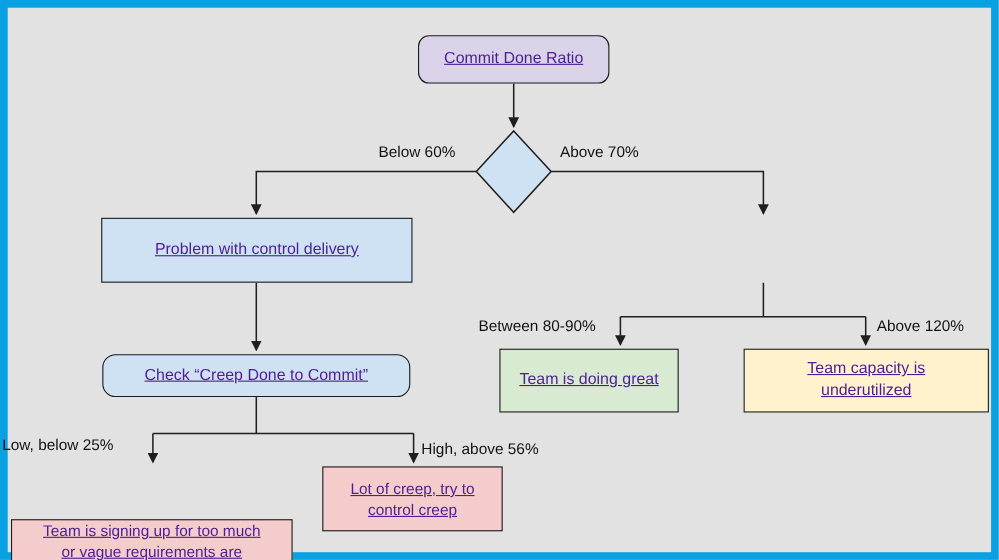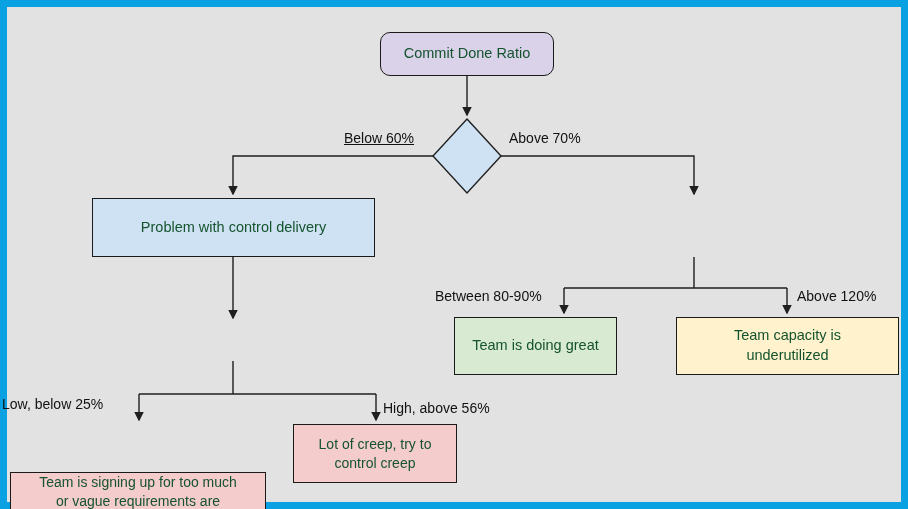--- a/index.html
+++ b/index.html
@@ -30,21 +30,22 @@
     position: absolute;
     box-sizing: border-box;
     border: 1.5px solid #1a1a1a;
     display: flex;
     align-items: center;
     justify-content: center;
     text-align: center;
     white-space: pre-line;
     font-size: 14.5px;
     line-height: 1.35;
-    color: #14532d;
+    color: #4c1d95;
+    text-decoration: underline;
   }
   .rounded { border-radius: 10px; }
   .fill-purple { background: #d9d2e9; }
   .fill-blue   { background: #cfe2f3; }
   .fill-green  { background: #d9ead3; }
   .fill-yellow { background: #fff2cc; }
   .fill-pink   { background: #f4cccc; }
 
   #node-start        { left: 380px; top: 32px;  width: 174px; height: 44px; }
   #node-problem      { left: 92px;  top: 198px; width: 283px; height: 59px; }
@@ -54,21 +55,21 @@
   #node-lot-creep    { left: 293px; top: 424px; width: 164px; height: 59px; font-size: 14px; }
   #node-doing-great  { left: 454px; top: 317px; width: 163px; height: 58px; }
   #node-underutilized{ left: 676px; top: 317px; width: 223px; height: 58px; }
 
   .edge-label {
     position: absolute;
     font-size: 14px;
     color: #111111;
     white-space: nowrap;
   }
-  #label-below-60   { left: 344px; top: 130px; text-decoration: underline; }
+  #label-below-60   { left: 344px; top: 130px; }
   #label-above-70   { left: 509px; top: 130px; }
   #label-low-25     { left: 2px;  top: 396px; }
   #label-high-40    { left: 383px; top: 400px; }
   #label-between-80 { left: 435px; top: 288px; }
   #label-above-120  { left: 797px; top: 288px; }
 
   svg .connector { stroke: #1f1f1f; stroke-width: 1.4; fill: none; }
   svg .diamond   { fill: #cfe2f3; stroke: #1f1f1f; stroke-width: 1.4; }
 </style>
 </head>
@@ -103,20 +104,21 @@
     <path class="connector" d="M564,288 L787,288"></path>
     <path class="connector" d="M564,288 L564,313" marker-end="url(#arrow)"></path>
     <path class="connector" d="M787,288 L787,313" marker-end="url(#arrow)"></path>
   </svg>
 
   <div id="node-start" class="node rounded fill-purple">Commit Done Ratio</div>
 
   <div id="node-problem" class="node fill-blue">Problem with control delivery</div>
 
 
+  <div id="node-check-creep" class="node fill-blue">Check “Creep Done to Commit”</div>
 
   <div id="node-too-much" class="node fill-pink">Team is signing up for too much
 or vague requirements are
 slowing down the team</div>
 
   <div id="node-lot-creep" class="node fill-pink">Lot of creep, try to
 control creep</div>
 
   <div id="node-doing-great" class="node fill-green">Team is doing great</div>
 

